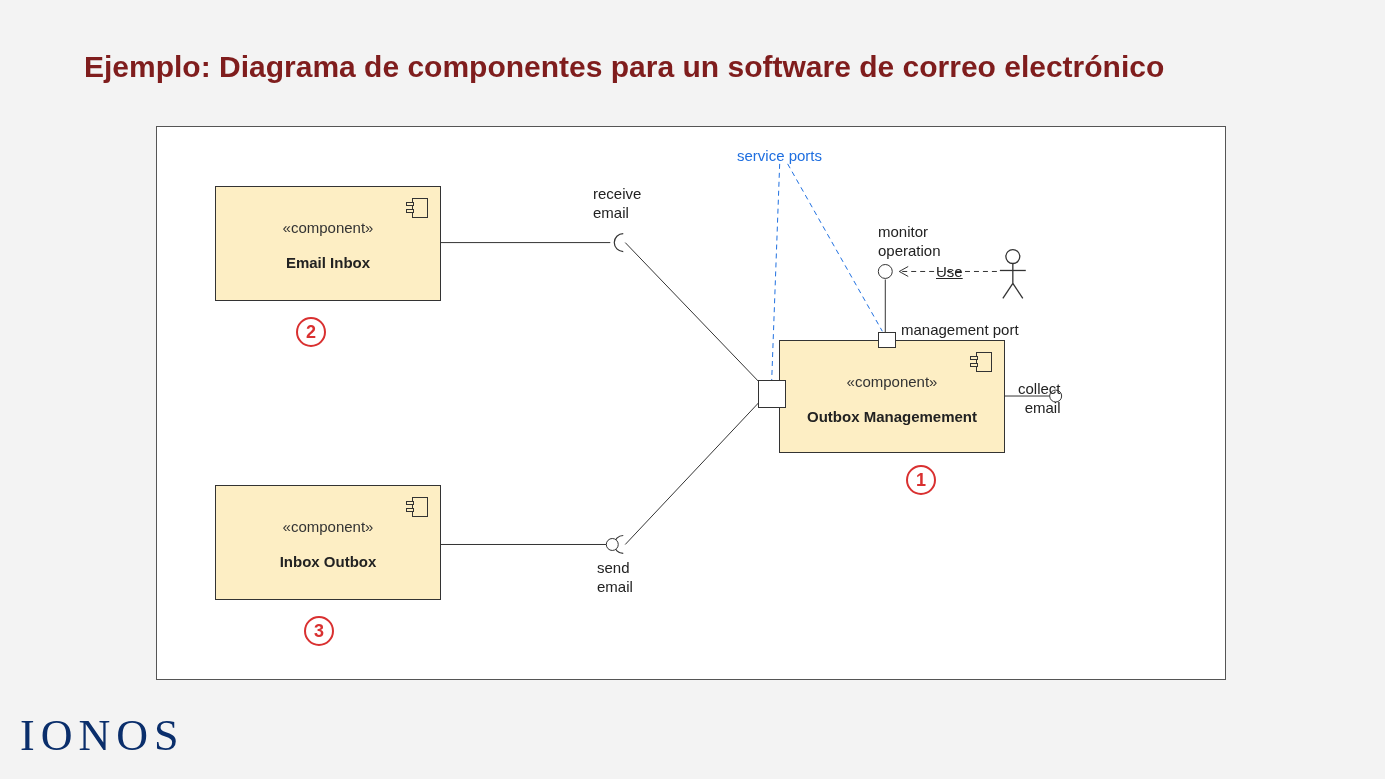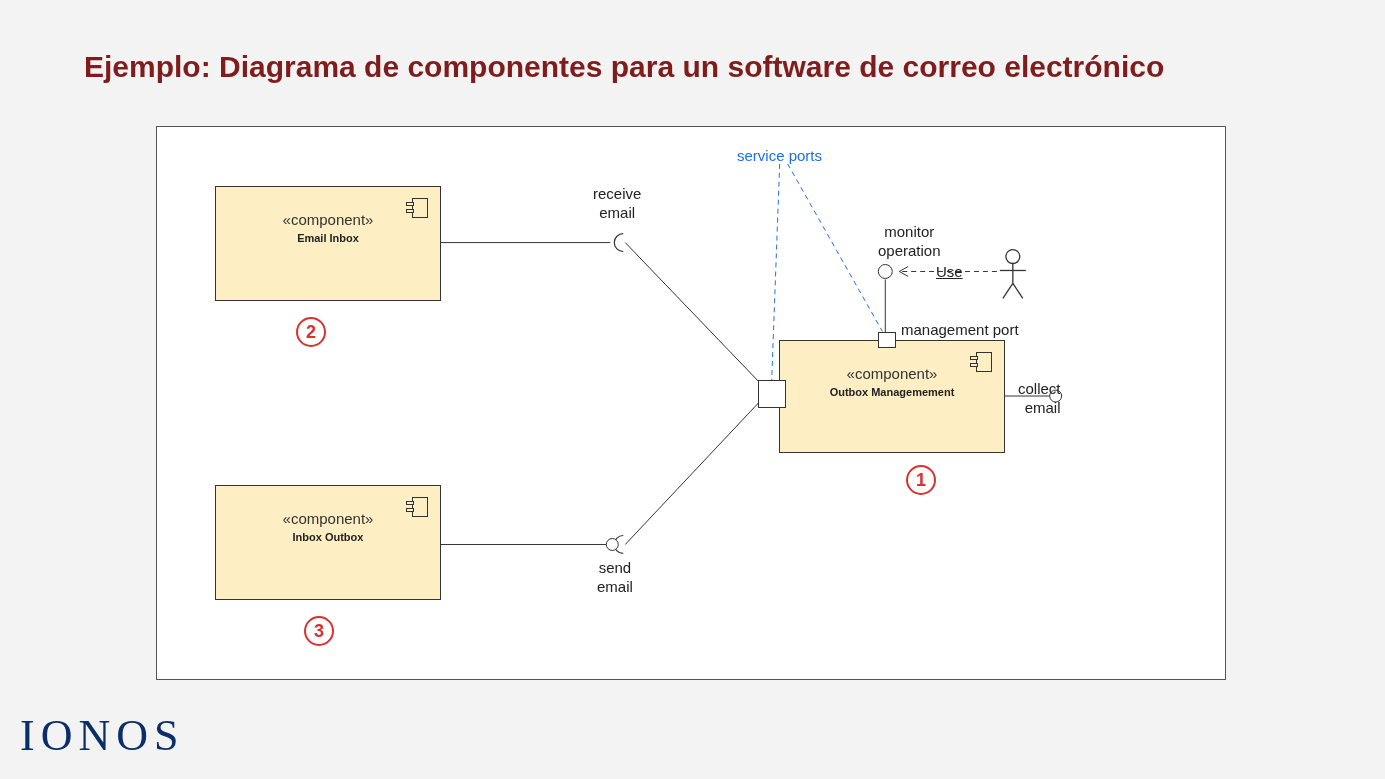--- a/index.html
+++ b/index.html
@@ -23,33 +23,33 @@
     top: 126px;
     width: 1070px;
     height: 554px;
     background: #fff;
     border: 1px solid #555;
   }
   .component-box {
     position: absolute;
     background: #fdeec4;
     border: 1px solid #333;
-    padding-top: 24px;
+    padding-top: 32px;
   }
   .component-box .stereo {
     font-size: 15px;
     color: #333;
     text-align: center;
   }
   .component-box .name {
-    font-size: 11px;
+    font-size: 15px;
     font-weight: 700;
     color: #222;
     text-align: center;
-    margin-top: 4px;
+    margin-top: 18px;
   }
   .comp-icon {
     position: absolute;
     top: 10px;
     right: 12px;
     width: 22px;
     height: 22px;
   }
   .comp-icon .body { border: 1px solid #333; width: 16px; height: 20px; position: absolute; right: 0; top: 1px; background: #fdeec4; }
   .comp-icon .tab1, .comp-icon .tab2 { position: absolute; left: 0; width: 8px; height: 4px; border: 1px solid #333; background: #fdeec4; }
@@ -65,21 +65,21 @@
     font-weight: 700;
     font-size: 18px;
     display: flex;
     align-items: center;
     justify-content: center;
   }
   .label {
     position: absolute;
     font-size: 15px;
     color: #222;
-    text-align: center;
+    text-align: left;
     line-height: 1.25;
   }
   .label-blue { color: #1f6fe0; }
   .logo {
     position: absolute;
     left: 20px;
     bottom: 18px;
     font-size: 44px;
     font-weight: 400;
     letter-spacing: 6px;

